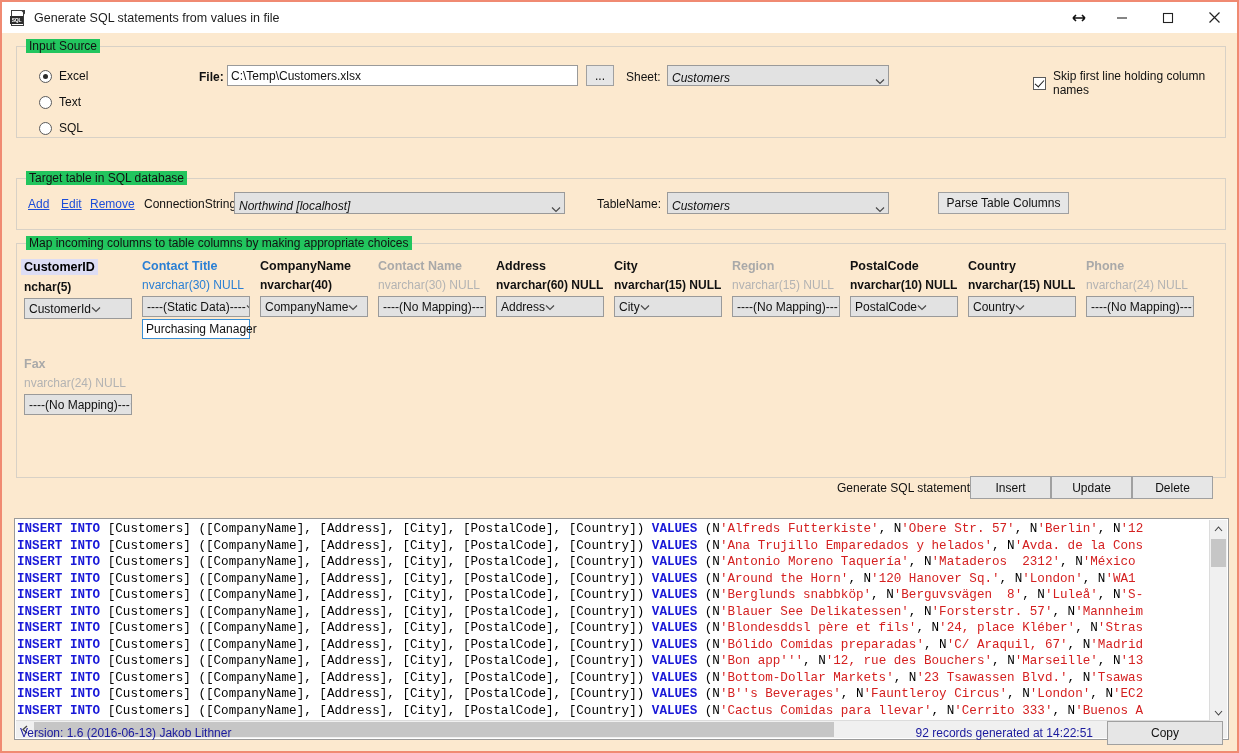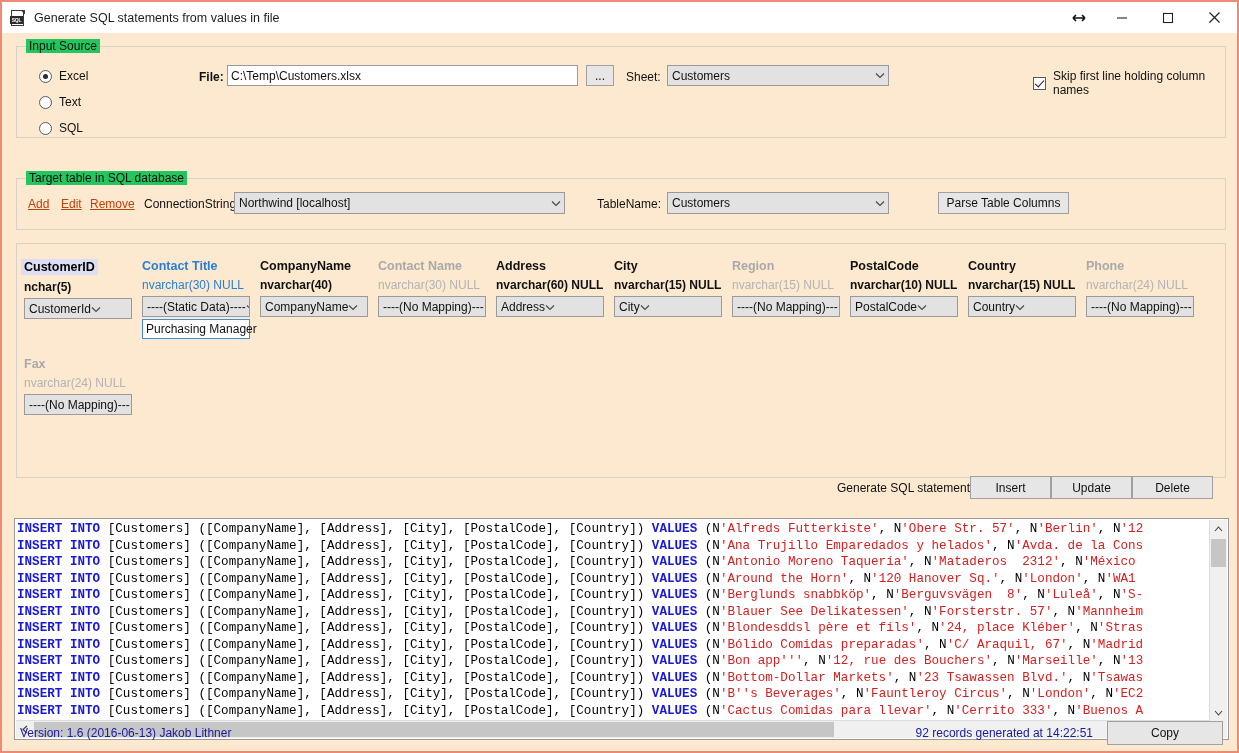--- a/index.html
+++ b/index.html
@@ -157,24 +157,25 @@
   }
 
   .combo {
     position: absolute;
     background: #e2e2e2;
     border: 1px solid #9a9a9a;
     box-sizing: border-box;
     font-size: 12px;
     color: #111;
     display: flex;
-    align-items: center;
+    align-items: flex-end;
     padding-left: 4px;
     white-space: nowrap;
     overflow: hidden;
+    font-style: italic;
   }
   .combo .cb-text { flex: 1 1 auto; overflow: hidden; text-overflow: clip; white-space: nowrap; }
   .combo .cb-arrow {
     flex: 0 0 auto;
     width: 17px;
     display: flex; align-items: center; justify-content: center;
     color: #4a4a4a;
   }
   .combo .cb-arrow svg { display: block; }
 
@@ -193,21 +194,21 @@
     position: absolute;
     left: 3px; top: 0px;
     width: 4px; height: 8px;
     border: solid #1c1c1c;
     border-width: 0 1.6px 1.6px 0;
     transform: rotate(42deg);
   }
 
   .link {
     position: absolute;
-    color: #c2410c;
+    color: #1d4ed8;
     font-size: 12px;
     text-decoration: underline;
     white-space: nowrap;
   }
 
   
   #grp-target { left: 14px; top: 145px; width: 1210px; height: 52px; }
 
   
   #grp-map { left: 14px; top: 210px; width: 1210px; height: 235px; }
@@ -472,20 +473,21 @@
           <svg width="10" height="7" viewBox="0 0 10 7">
               <path d="M1 1.5 L5 5.5 L9 1.5" stroke="#4a4a4a" stroke-width="1.2" fill="none"></path>
             </svg>
         </span>
       </div>
 
       <div class="btn" style="left:921px; top:13px; width:131px; height:22px;">Parse Table Columns</div>
     </div>
 
     <div class="groupbox" id="grp-map">
+      <div class="gb-title">Map incoming columns to table columns by making appropriate choices</div>
 
       <div class="map-col" style="left:7px; top:15px; width:120px;">
         <div class="map-name pk">CustomerID</div>
         <div class="map-type active">nchar(5)</div>
         <div class="map-combo" style="width:108px;">
           <span class="cb-text">CustomerId</span>
           <span class="cb-arrow">
             <svg width="10" height="7" viewBox="0 0 10 7">
                 <path d="M1 1.5 L5 5.5 L9 1.5" stroke="#4a4a4a" stroke-width="1.2" fill="none"></path>
               </svg>

